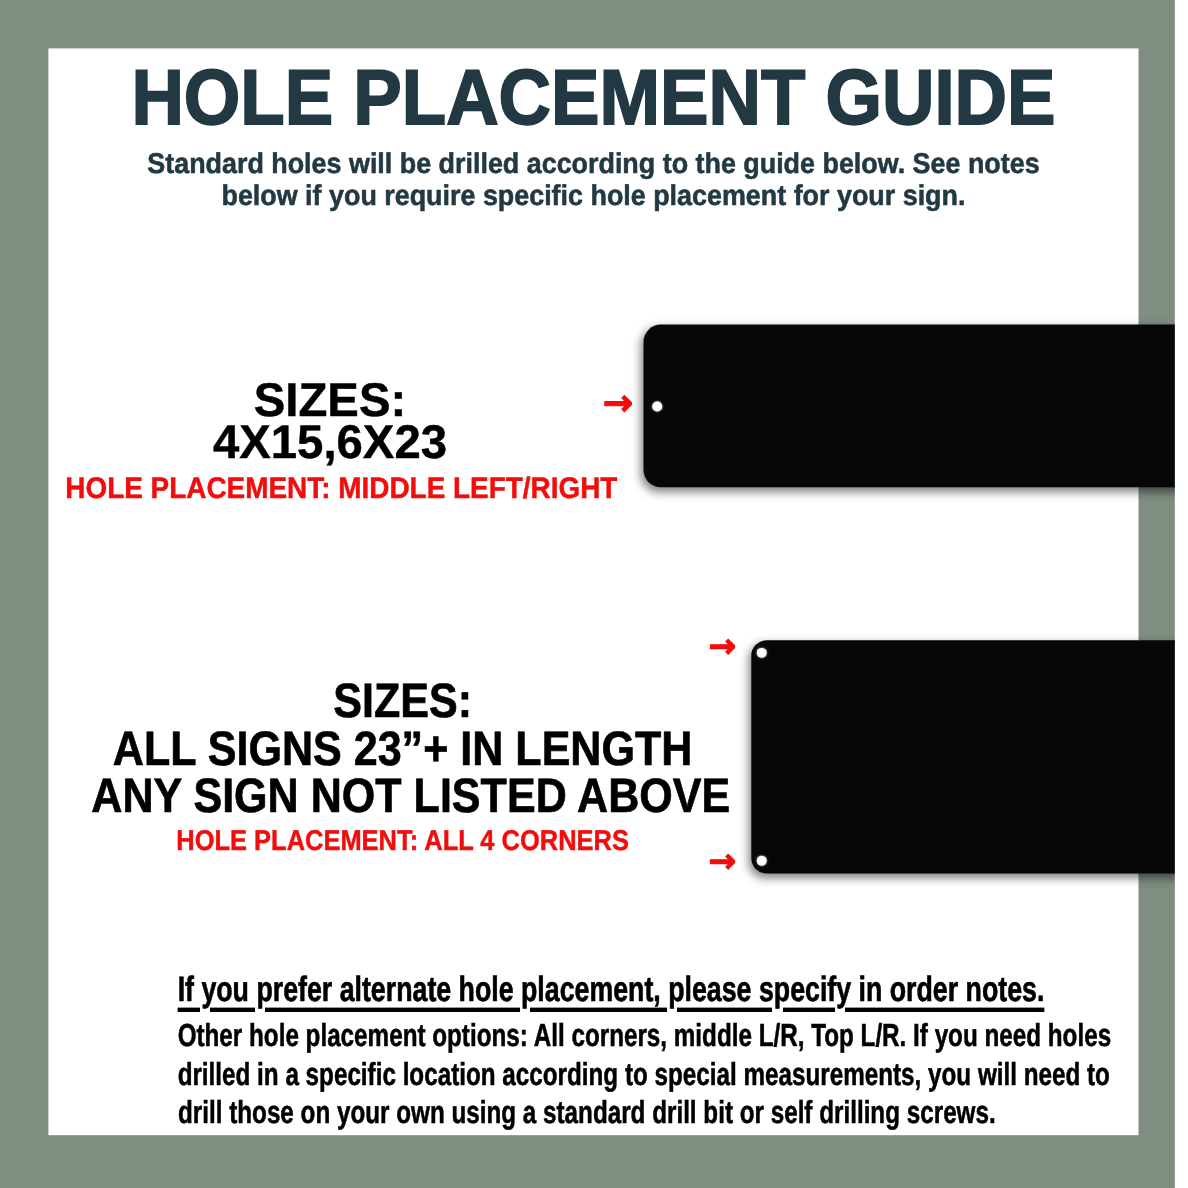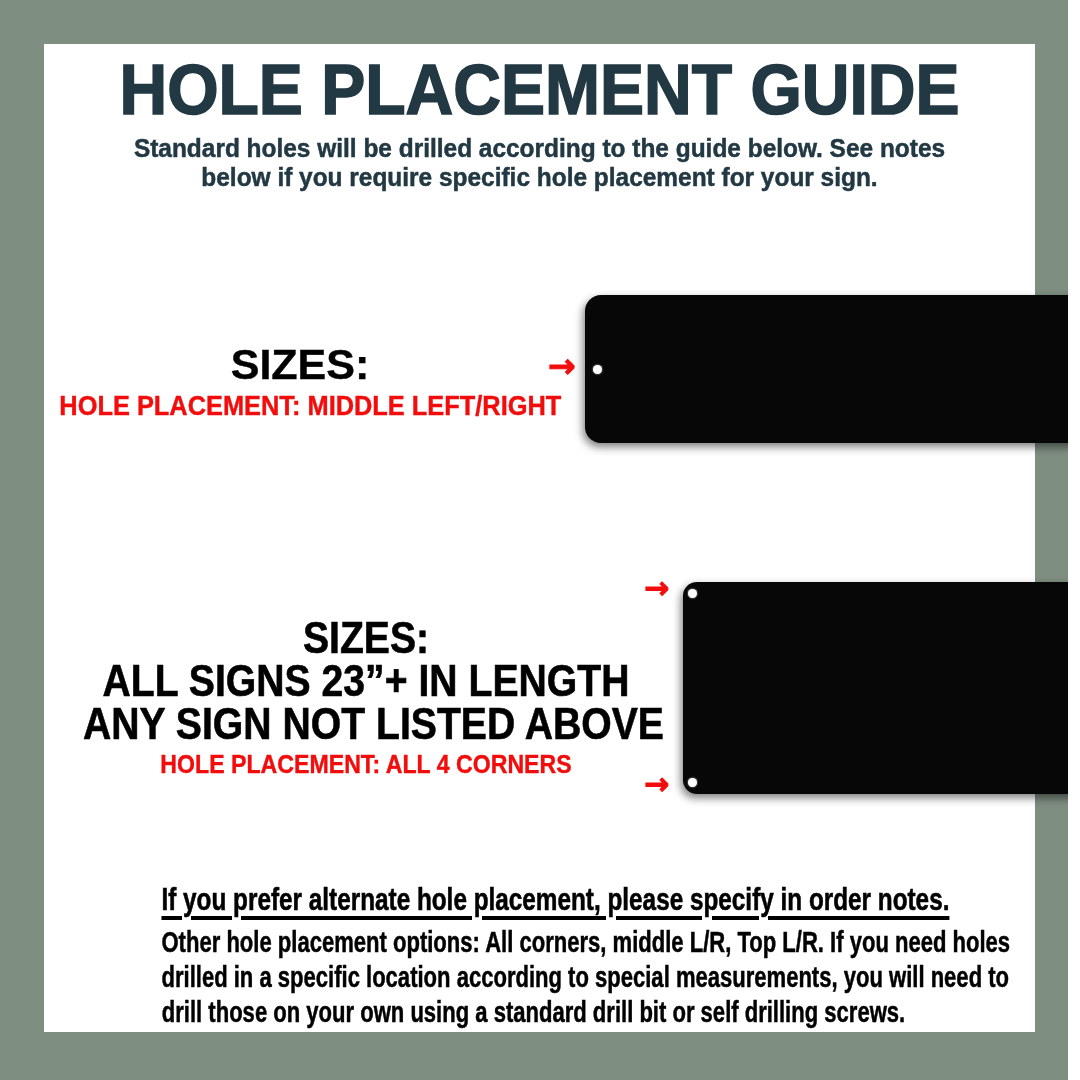--- a/index.html
+++ b/index.html
@@ -170,20 +170,21 @@
 
     <h1 class="title">HOLE PLACEMENT GUIDE</h1>
 
     <div class="subtitle">
       <div>Standard holes will be drilled according to the guide below. See notes</div>
       <div>below if you require specific hole placement for your sign.</div>
     </div>
 
     <div class="sec1-text">
       <div class="big">SIZES:</div>
+      <div class="big">4X15,6X23</div>
       <div class="red-note r1">HOLE PLACEMENT: MIDDLE LEFT/RIGHT</div>
     </div>
 
     <span class="arrow a1">→</span>
 
     <div class="sign sign1">
       <span class="hole h-mid"></span>
     </div>
 
     <div class="sec2-text">

